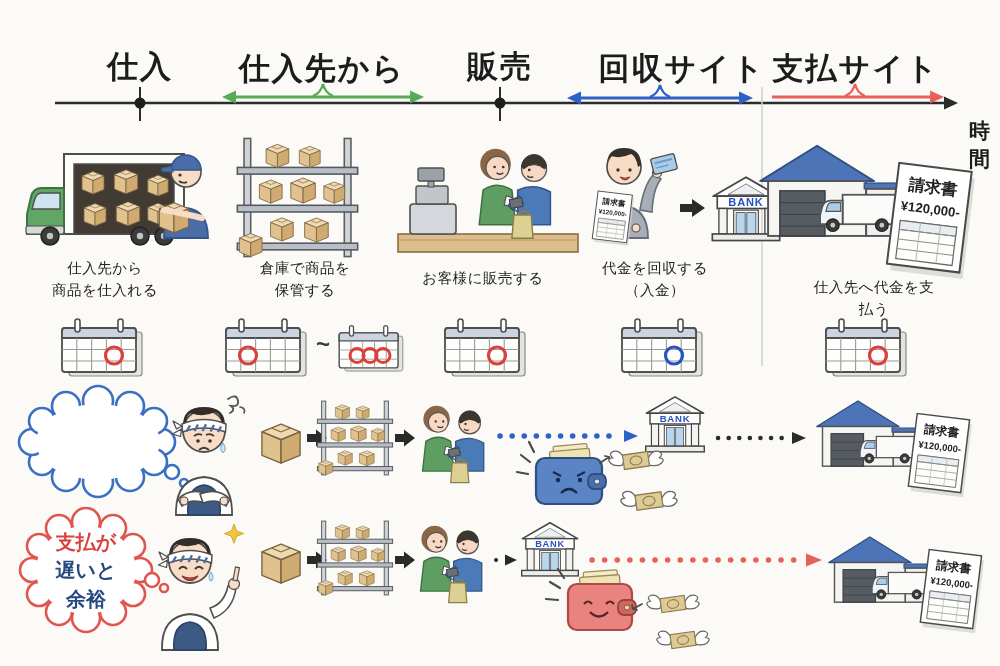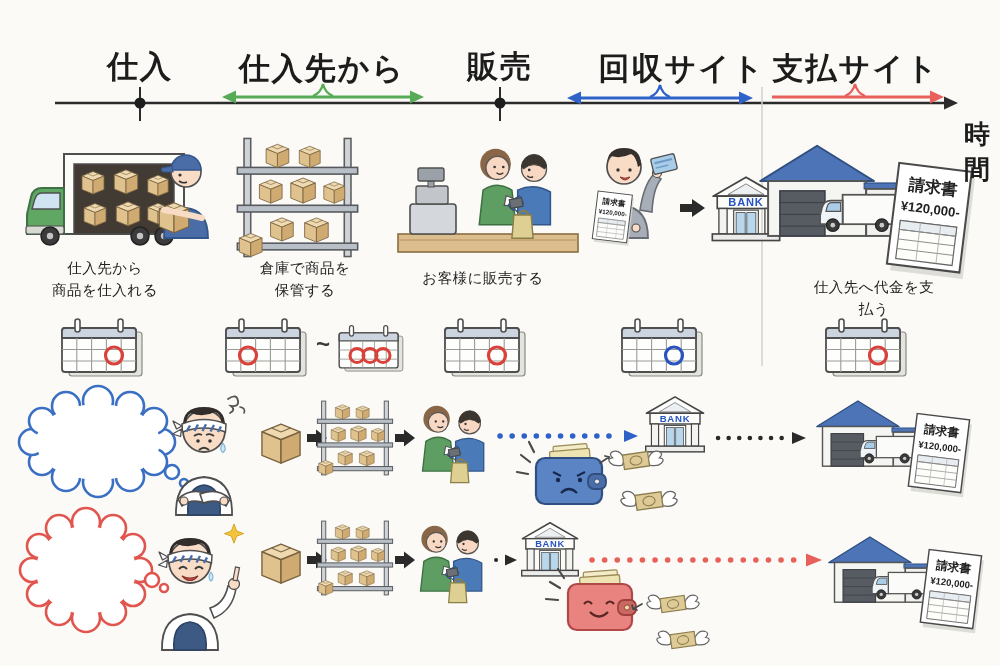--- a/index.html
+++ b/index.html
@@ -1,21 +1,21 @@
 <!DOCTYPE html>
 <html><head>
 <meta charset="utf-8">
 <style>
   html,body{margin:0;padding:0;background:#e8e8e8;}
   .stage{position:relative;width:1000px;height:666px;background:#fbfaf6;overflow:hidden;
          font-family:"Liberation Sans","DejaVu Sans",sans-serif;color:#222;}
   .stage svg.scene{position:absolute;left:0;top:0;}
   .lbl{position:absolute;transform:translateX(-50%);font-weight:700;color:#1c1c1c;
        letter-spacing:2px;white-space:nowrap;font-size:31px;}
-  .time-label{position:absolute;font-weight:700;font-size:26px;color:#1c1c1c;
+  .time-label{position:absolute;font-weight:700;font-size:21px;color:#1c1c1c;
        transform:translateX(-100%);letter-spacing:1px;}
   .caption{position:absolute;transform:translateX(-50%);font-size:14.5px;line-height:1.5;
        text-align:center;white-space:pre-line;color:#222;font-weight:500;letter-spacing:.5px;}
   .bubble-text{position:absolute;transform:translateX(-50%);text-align:center;font-weight:700;
        white-space:pre-line;}
   .bubble-blue{color:#27477f;font-size:20px;line-height:1.45;top:414px;left:98px;}
   .bubble-red{color:#27477f;font-size:20px;line-height:1.42;top:528px;left:86px;}
   .red-accent{color:#d9413a;}
 </style>
 </head>
@@ -394,15 +394,19 @@
   <div class="lbl" style="left:500px;top:46px">販売</div>
   <div class="lbl" style="left:682px;top:48px">回収サイト</div>
   <div class="lbl" style="left:856px;top:48px">支払サイト</div>
   <div class="time-label" style="left:991px;top:117px">時間</div>
 
   <div class="caption" style="left:105px;top:258px">仕入先から
 商品を仕入れる</div>
   <div class="caption" style="left:305px;top:258px">倉庫で商品を
 保管する</div>
   <div class="caption" style="left:483px;top:268px">お客様に販売する</div>
+  <div class="caption" style="left:655px;top:258px">代金を回収する
+（入金）</div>
   <div class="caption" style="left:874px;top:277px">仕入先へ代金を支払う</div>
 
+  <div class="bubble-text bubble-red"><span class="red-accent">支払が</span><br><span>遅いと
+余裕</span></div>
 </div>
 
 </body></html>

